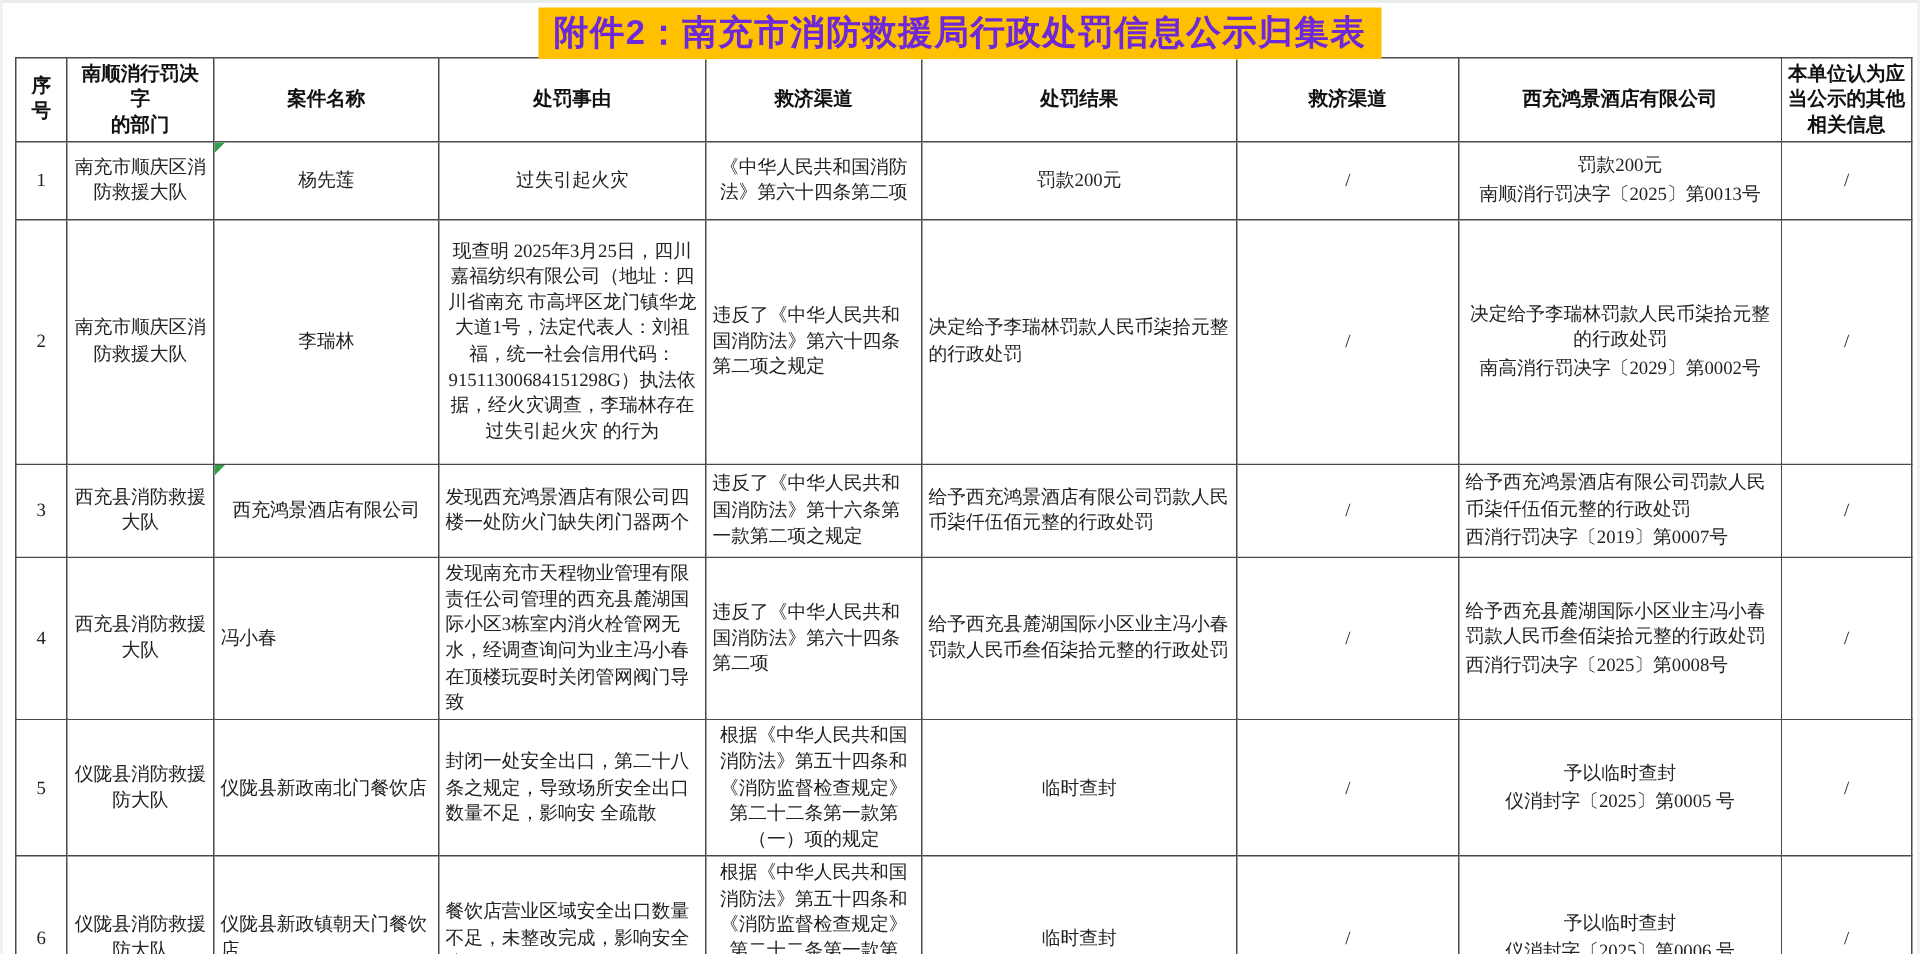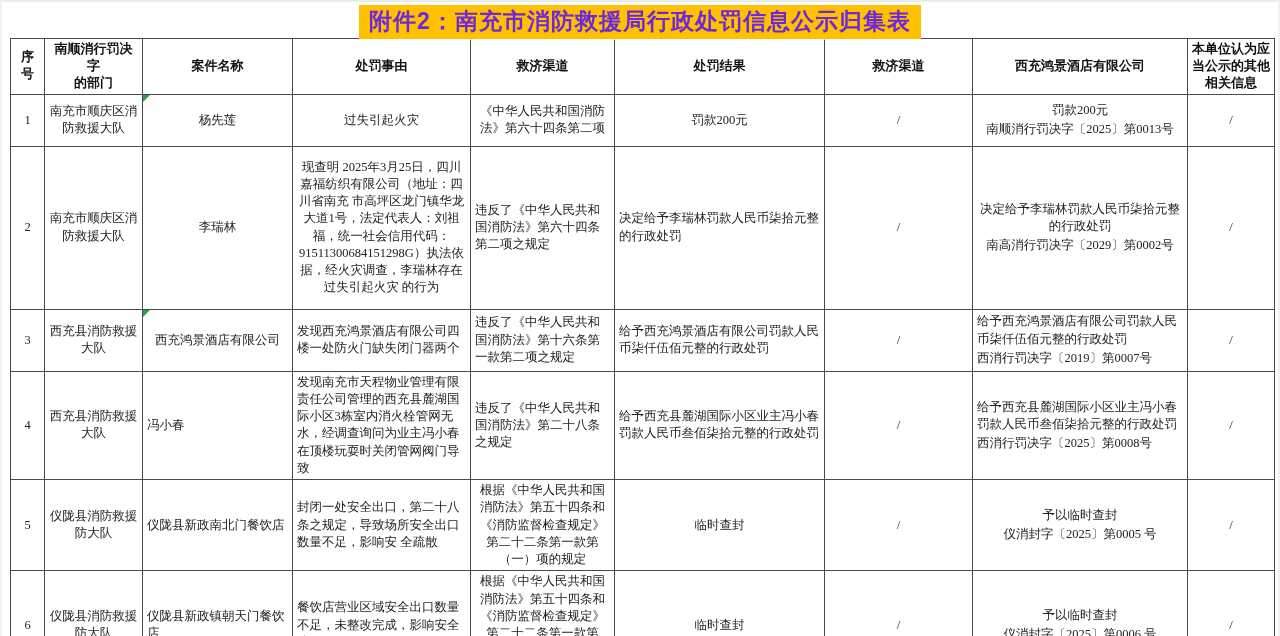--- a/index.html
+++ b/index.html
@@ -140,21 +140,21 @@
             <div>给予西充鸿景酒店有限公司罚款人民币柒仟伍佰元整的行政处罚</div>
             <div class="doc-line">西消行罚决字〔2019〕第0007号</div>
           </td>
           <td class="c-other">/</td>
         </tr>
         <tr>
           <td class="c-no">4</td>
           <td class="c-dept">西充县消防救援大队</td>
           <td class="c-case"><span>冯小春</span></td>
           <td class="c-reason">发现南充市天程物业管理有限责任公司管理的西充县麓湖国际小区3栋室内消火栓管网无水，经调查询问为业主冯小春在顶楼玩耍时关闭管网阀门导致</td>
-          <td class="c-basis">违反了《中华人民共和国消防法》第二十八条之规定</td>
+          <td class="c-basis">违反了《中华人民共和国消防法》第六十四条第二项</td>
           <td class="c-result">给予西充县麓湖国际小区业主冯小春罚款人民币叁佰柒拾元整的行政处罚</td>
           <td class="c-relief">/</td>
           <td class="c-decision">
             <div>给予西充县麓湖国际小区业主冯小春罚款人民币叁佰柒拾元整的行政处罚</div>
             <div class="doc-line">西消行罚决字〔2025〕第0008号</div>
           </td>
           <td class="c-other">/</td>
         </tr>
         <tr>
           <td class="c-no">5</td>

